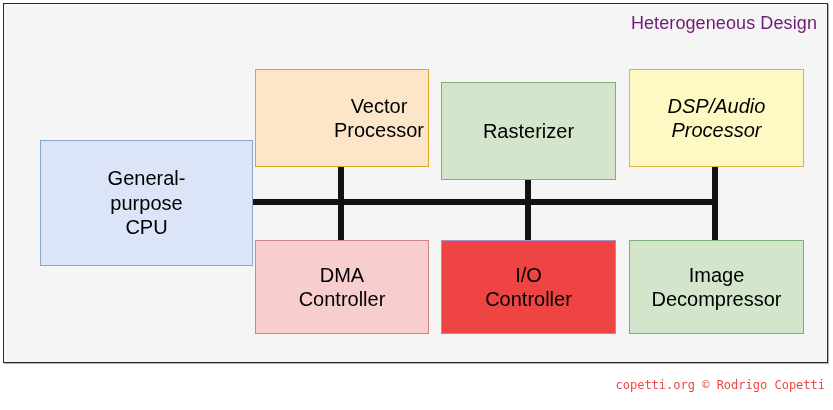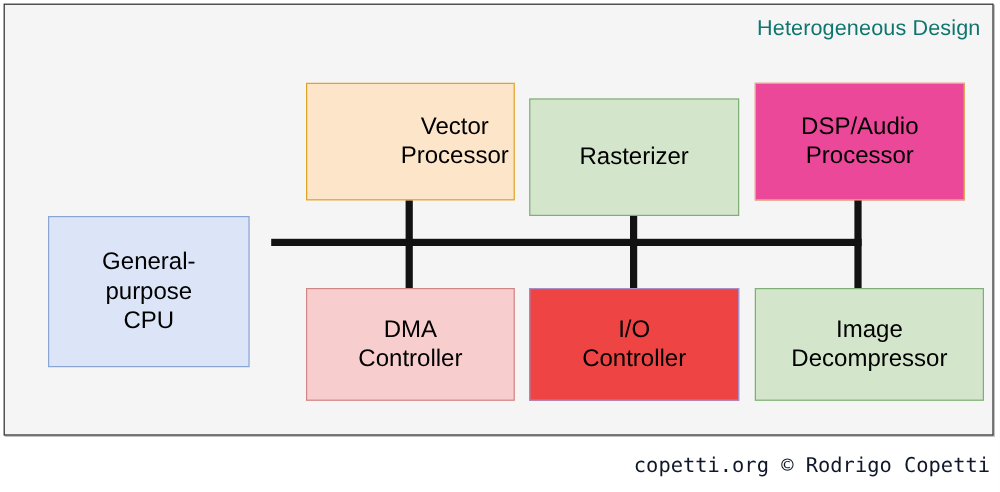--- a/index.html
+++ b/index.html
@@ -60,58 +60,58 @@
     line-height: 1.22;
     z-index: 3;
   }
   .node .label {
     display: block;
     padding: 0 4px;
     white-space: pre-line;
   }
 
   
-  #node-cpu           { left: 36px;  top: 136px; width: 168px; height: 126px; margin-top: 40px; }
+  #node-cpu           { left: 36px;  top: 136px; width: 213px; height: 126px; }
   #node-vector        { left: 251px; top: 65px;  width: 174px; height: 98px; justify-content: flex-end;  }
   #node-rasterizer    { left: 437px; top: 65px;  width: 175px; height: 98px; margin-top: 13px;  }
   #node-dsp           { left: 625px; top: 65px;  width: 175px; height: 98px;  }
   #node-dma           { left: 251px; top: 236px; width: 174px; height: 94px;  }
   #node-io            { left: 437px; top: 236px; width: 175px; height: 94px;  }
-  #node-image         { left: 625px; top: 236px; width: 191px; height: 94px;  }
+  #node-image         { left: 625px; top: 236px; width: 175px; height: 94px;  }
 
   
   .wire {
     position: absolute;
     background: #121212;
     z-index: 2;
   }
   #bus-main    { left: 222px; top: 195px; width: 492px; height: 6px; }
   #stub-left   { left: 334px; top: 160px; width: 6px;  height: 79px; }
   #stub-mid    { left: 521px; top: 160px; width: 6px;  height: 79px; }
   #stub-right  { left: 708px; top: 160px; width: 6px;  height: 79px; }
 
   
   .credit {
     position: absolute;
     right: 8px;
     top: 378px;
     font-family: "DejaVu Sans Mono", "Liberation Mono", monospace;
-    font-size: 17px;
-    color: #0f172a;
+    font-size: 12px;
+    color: #ef4444;
     white-space: nowrap;
   }
 </style>
 </head>
 <body>
 
 <div id="diagram-root">
 
   <div class="panel" style="background-color: rgb(245, 245, 245); border-color: rgb(43, 43, 43);">
 
-    <div class="panel-title" style="color: #0f766e;">Heterogeneous Design</div>
+    <div class="panel-title" style="color: #701a75;">Heterogeneous Design</div>
 
     <div class="wire" id="bus-main" style="background-color: rgb(18, 18, 18);"></div>
     <div class="wire" id="stub-left" style="background-color: rgb(18, 18, 18);"></div>
     <div class="wire" id="stub-mid" style="background-color: rgb(18, 18, 18);"></div>
     <div class="wire" id="stub-right" style="background-color: rgb(18, 18, 18);"></div>
 
     <div class="node" id="node-cpu" style="background-color: rgb(219, 229, 247); border-color: rgb(138, 165, 210);">
       <span class="label">General-
 purpose
 CPU</span>
@@ -119,21 +119,21 @@
 
     <div class="node" id="node-vector" style="background-color: rgb(252, 229, 201); border-color: rgb(224, 163, 37);">
       <span class="label">Vector
 Processor</span>
     </div>
 
     <div class="node" id="node-rasterizer" style="background-color: rgb(211, 229, 203); border-color: rgb(127, 174, 119);">
       <span class="label">Rasterizer</span>
     </div>
 
-    <div class="node" id="node-dsp" style="background-color: #ec4899; border-color: rgb(220, 180, 76);">
+    <div class="node" id="node-dsp" style="background-color: #fef9c3; border-color: rgb(220, 180, 76); font-style: italic;">
       <span class="label">DSP/Audio
 Processor</span>
     </div>
 
     <div class="node" id="node-dma" style="background-color: rgb(248, 205, 205); border-color: rgb(208, 133, 133);">
       <span class="label">DMA
 Controller</span>
     </div>
 
     <div class="node" id="node-io" style="background-color: #ef4444; border-color: rgb(169, 140, 196);">

